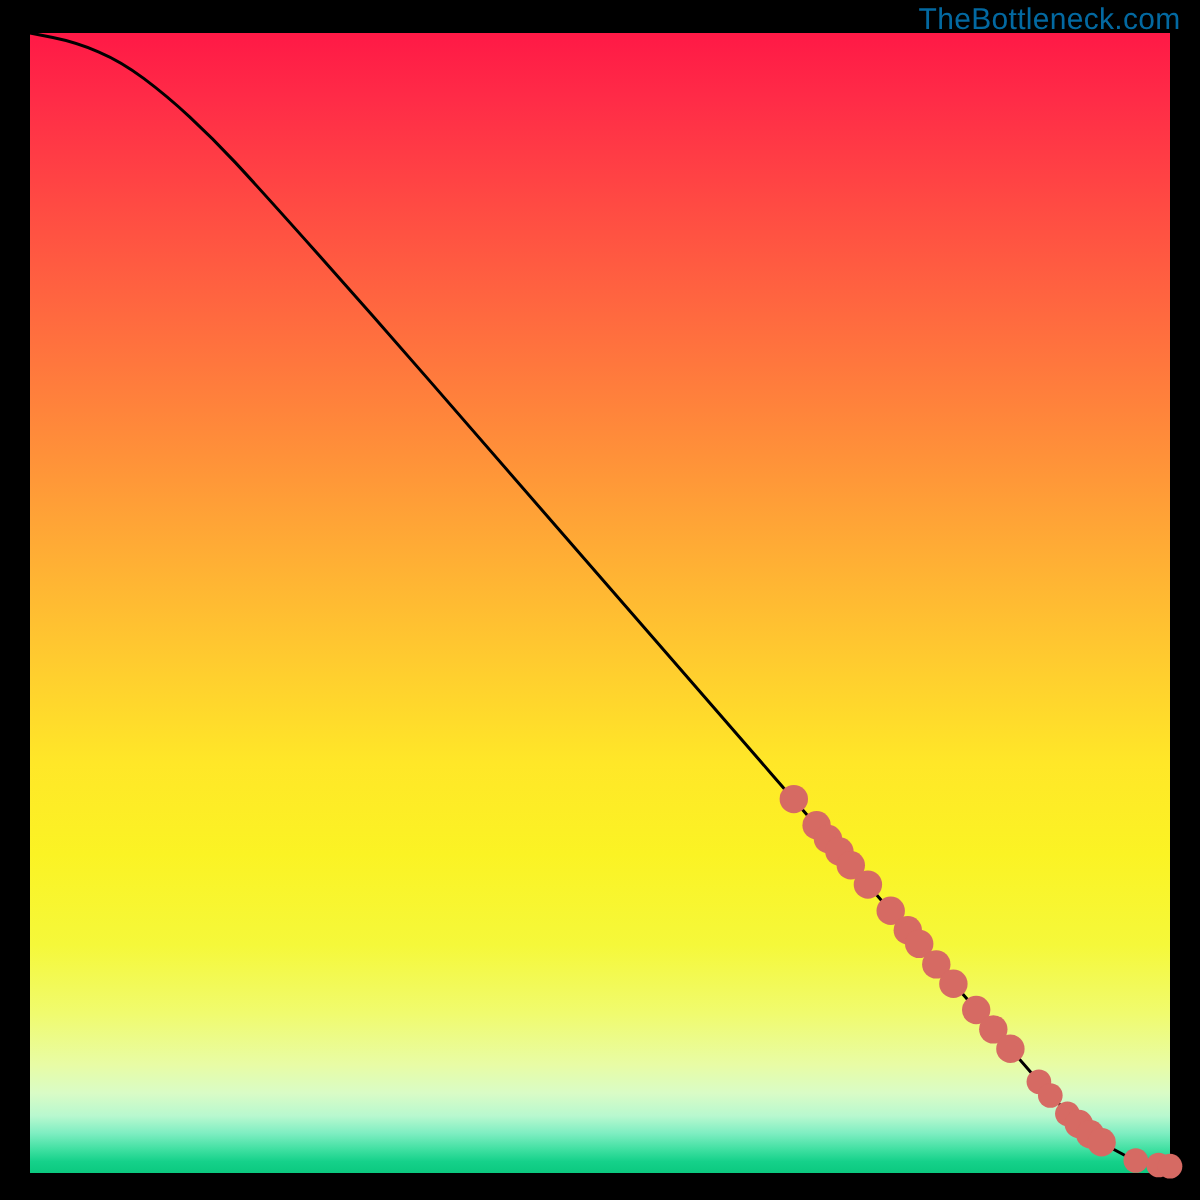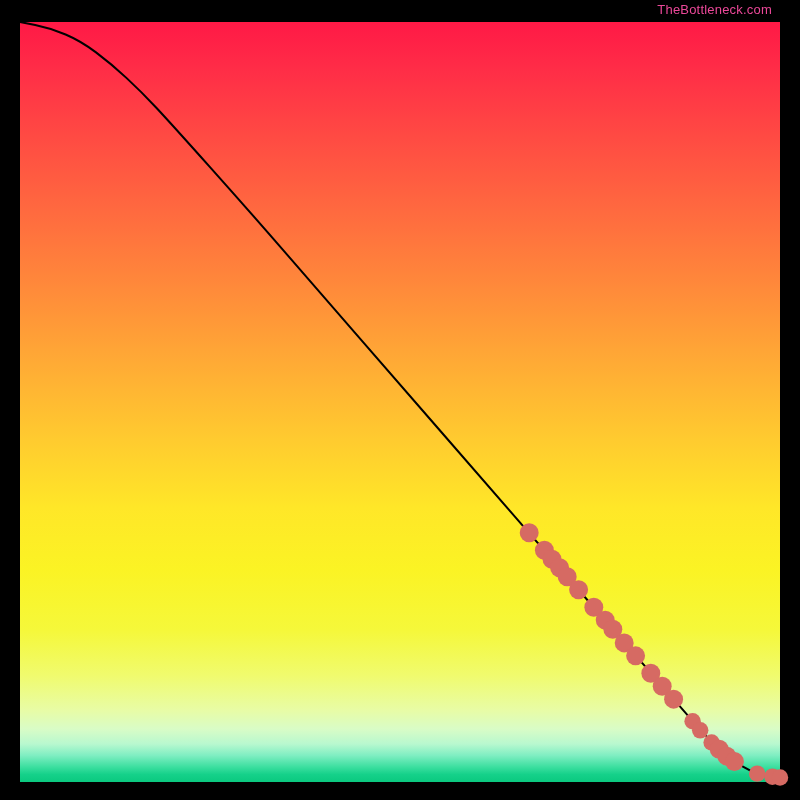--- a/index.html
+++ b/index.html
@@ -13,23 +13,23 @@
   }
   .frame {
     position: relative;
     width: 800px;
     height: 800px;
     background: #000000;
   }
   .attribution {
     position: absolute;
     top: 2px;
-    right: 28px;
-    color: #ec4899;
-    font-size: 13px;
+    right: 13px;
+    color: #0369a1;
+    font-size: 20px;
     letter-spacing: 0.2px;
     z-index: 50;
     user-select: none;
   }
   .plot-area {
     position: absolute;
     left: 20px;
     top: 22px;
     width: 760px;
     height: 760px;

